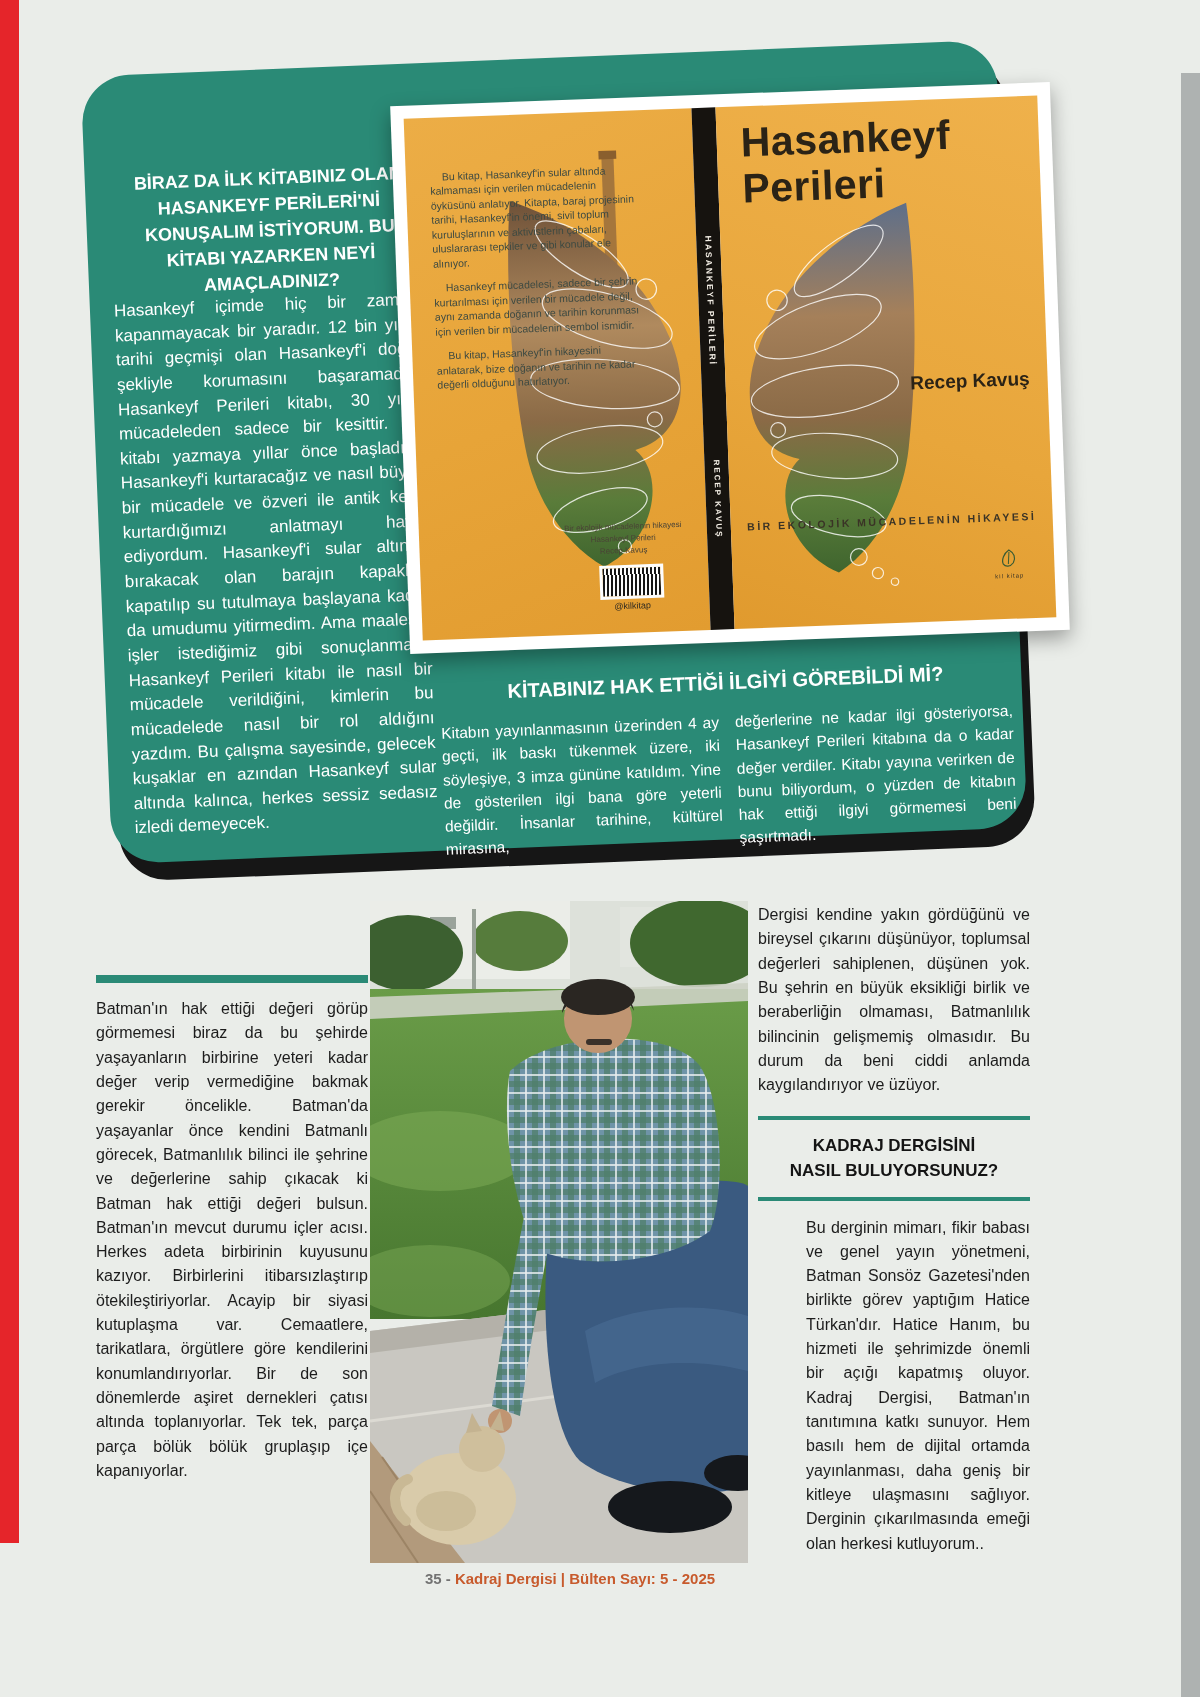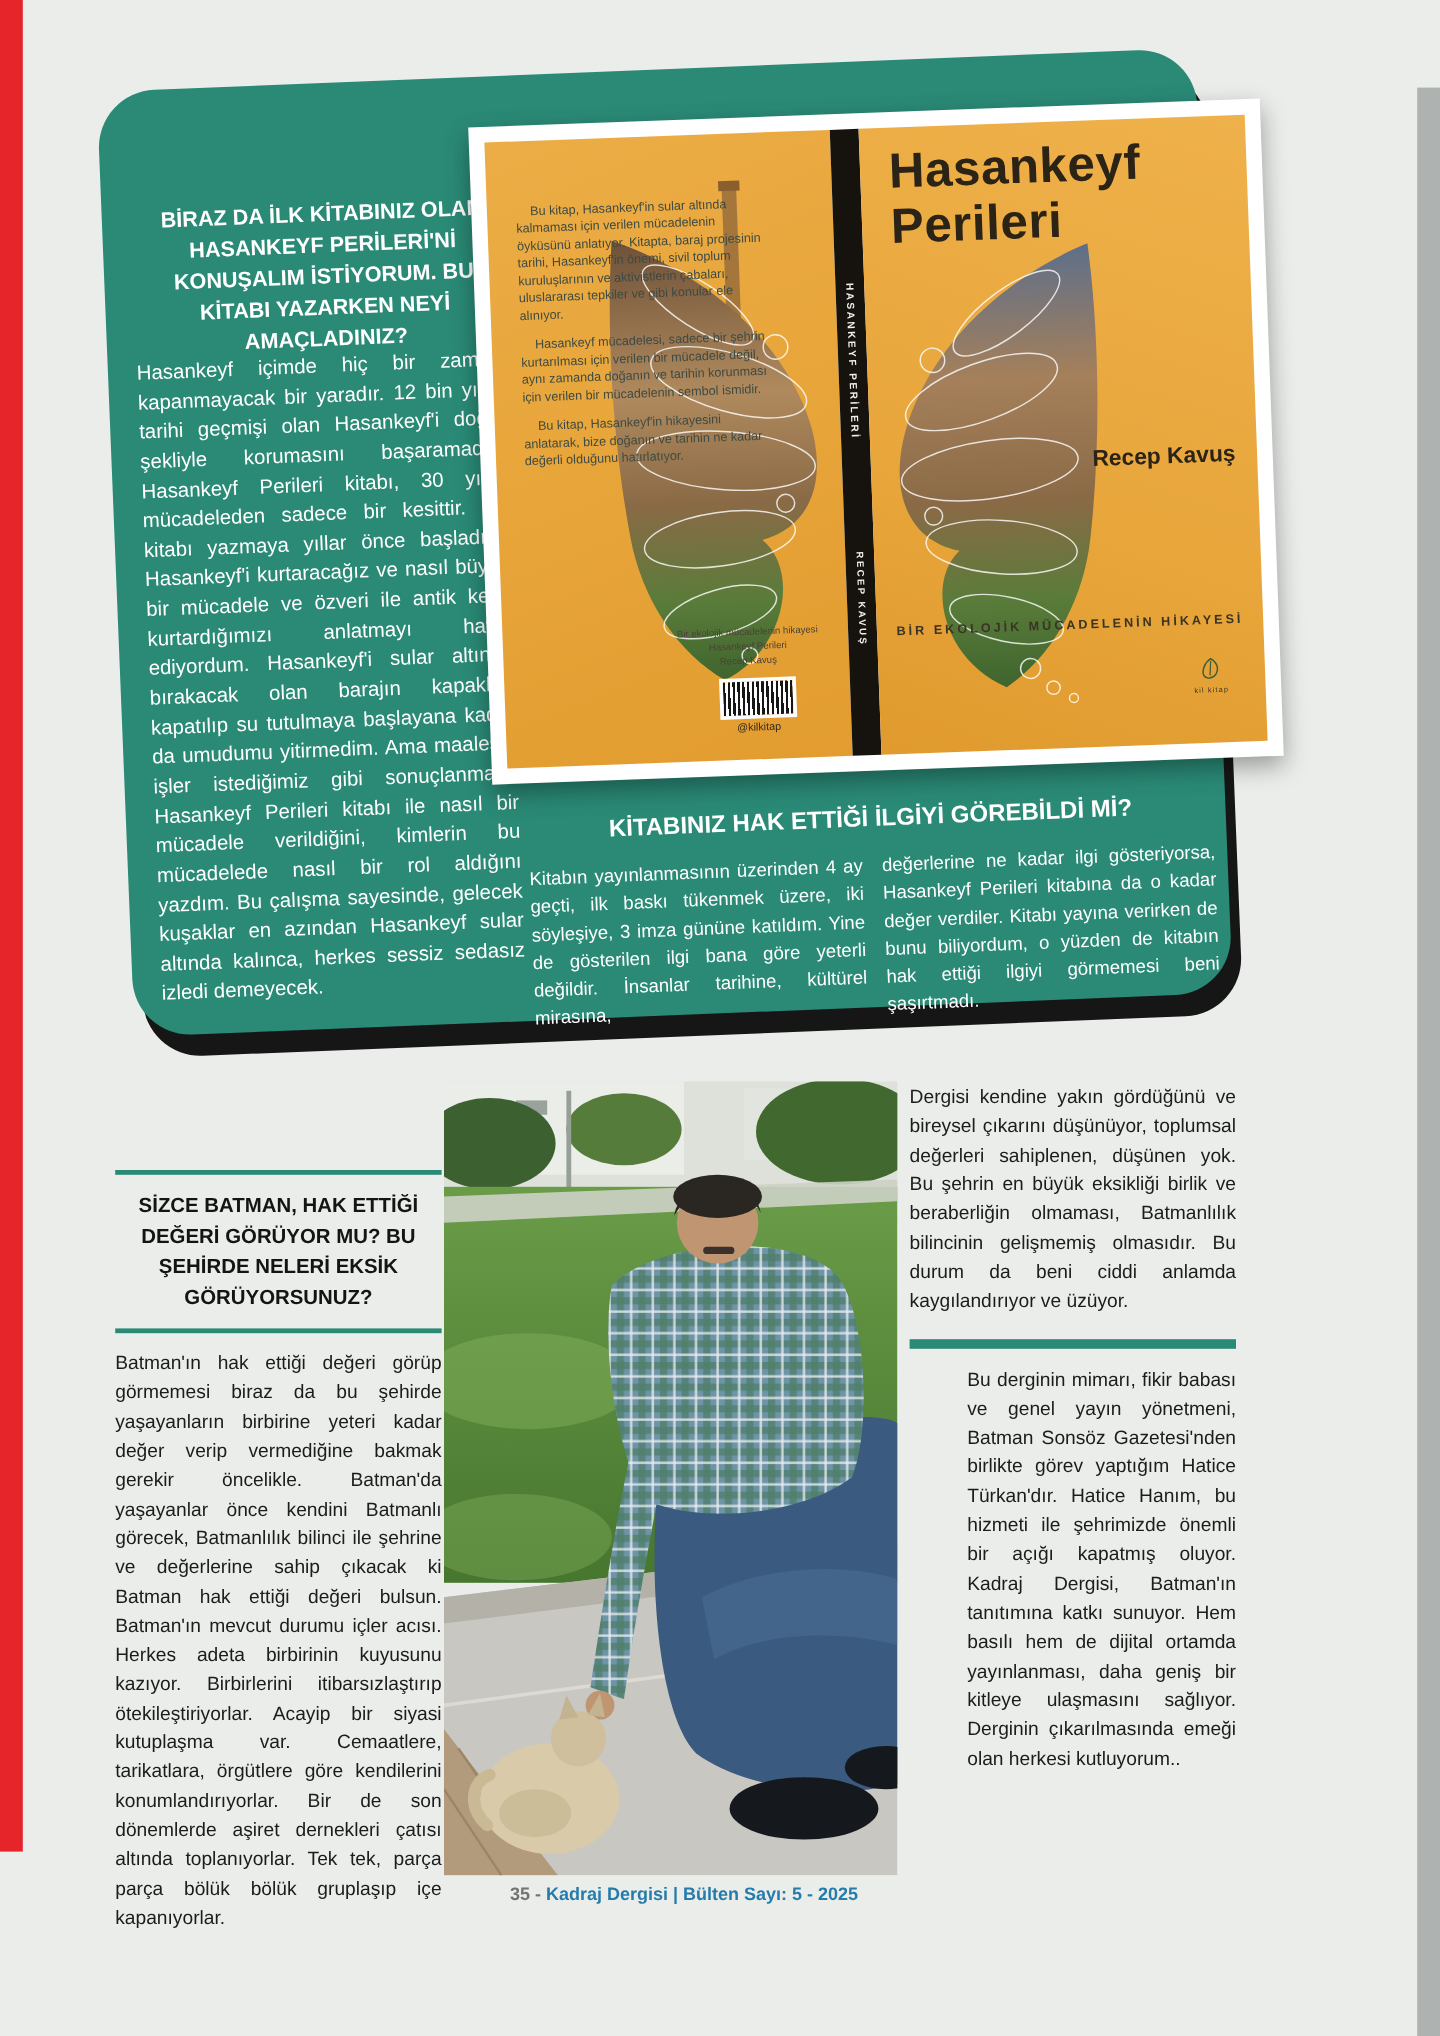--- a/index.html
+++ b/index.html
@@ -81,21 +81,21 @@
   .body-text{color:#1C1C1C;font-size:16px;line-height:1.52;text-align:justify;}
   .col-left .body-text{margin-top:14px;}
   .col-right .rule{margin-top:18px;}
   .col-right .body-text.after{margin-top:15px;margin-left:48px;}
 
   .photo{position:absolute;left:370px;top:901px;width:378px;height:662px;overflow:hidden;}
 
   
   .footer{position:absolute;left:90px;top:1570px;width:960px;text-align:center;font-size:15px;}
   .footer .page-num{color:#737373;font-weight:bold;}
-  .footer .issue{color:#0369a1;font-weight:bold;opacity:.85;}
+  .footer .issue{color:#c2410c;font-weight:bold;opacity:.85;}
 </style>
 </head>
 <body>
 
 <div class="red-bar"></div>
 <div class="gray-bar"></div>
 
 <div class="card">
   <div class="q1-heading">BİRAZ DA İLK KİTABINIZ OLAN HASANKEYF PERİLERİ'Nİ KONUŞALIM İSTİYORUM. BU KİTABI YAZARKEN NEYİ AMAÇLADINIZ?</div>
   <div class="q1-body">Hasankeyf içimde hiç bir zaman kapanmayacak bir yaradır. 12 bin yıllık tarihi geçmişi olan Hasankeyf'i doğal şekliyle korumasını başaramadık. Hasankeyf Perileri kitabı, 30 yıllık mücadeleden sadece bir kesittir. Bu kitabı yazmaya yıllar önce başladım, Hasankeyf'i kurtaracağız ve nasıl büyük bir mücadele ve özveri ile antik kenti kurtardığımızı anlatmayı hayal ediyordum. Hasankeyf'i sular altında bırakacak olan barajın kapakları kapatılıp su tutulmaya başlayana kadar da umudumu yitirmedim. Ama maalesef işler istediğimiz gibi sonuçlanmadı. Hasankeyf Perileri kitabı ile nasıl bir mücadele verildiğini, kimlerin bu mücadelede nasıl bir rol aldığını yazdım. Bu çalışma sayesinde, gelecek kuşaklar en azından Hasankeyf sular altında kalınca, herkes sessiz sedasız izledi demeyecek.</div>
@@ -197,21 +197,20 @@
           <path d="M10,3 L9,15" stroke="#3A5C34" stroke-width="1"></path>
         </svg>
         <div class="pub-logo-name">kil kitap</div>
       </div>
     </div>
   </div>
 </div>
 
 <div class="col-left">
   <div class="rule"></div>
-  <div class="q-heading">SİZCE BATMAN, HAK ETTİĞİ DEĞERİ GÖRÜYOR MU? BU ŞEHİRDE NELERİ EKSİK GÖRÜYORSUNUZ?</div>
   <div class="rule"></div>
   <div class="body-text">Batman'ın hak ettiği değeri görüp görmemesi biraz da bu şehirde yaşayanların birbirine yeteri kadar değer verip vermediğine bakmak gerekir öncelikle. Batman'da yaşayanlar önce kendini Batmanlı görecek, Batmanlılık bilinci ile şehrine ve değerlerine sahip çıkacak ki Batman hak ettiği değeri bulsun. Batman'ın mevcut durumu içler acısı. Herkes adeta birbirinin kuyusunu kazıyor. Birbirlerini itibarsızlaştırıp ötekileştiriyorlar. Acayip bir siyasi kutuplaşma var. Cemaatlere, tarikatlara, örgütlere göre kendilerini konumlandırıyorlar. Bir de son dönemlerde aşiret dernekleri çatısı altında toplanıyorlar. Tek tek, parça parça bölük bölük gruplaşıp içe kapanıyorlar.</div>
 </div>
 
 <div class="photo">
   <svg width="378" height="662" viewBox="0 0 378 662" preserveAspectRatio="none">
     <defs>
       <linearGradient id="grass" x1="0" y1="0" x2="0" y2="1">
         <stop offset="0" stop-color="#6A9C48"></stop>
           <stop offset="1" stop-color="#47762F"></stop>
@@ -269,20 +268,24 @@
     <polygon points="96,532 102,512 112,530" fill="#C4B391"></polygon>
     <polygon points="120,528 130,510 134,530" fill="#C4B391"></polygon>
     <path d="M36,620 C20,606 22,584 38,578" fill="none" stroke="#C9B995" stroke-width="10" stroke-linecap="round"></path>
     <ellipse cx="76" cy="610" rx="30" ry="20" fill="#C6B692" opacity="0.7"></ellipse>
   </svg>
 </div>
 
 <div class="col-right">
   <div class="body-text">Dergisi kendine yakın gördüğünü ve bireysel çıkarını düşünüyor, toplumsal değerleri sahiplenen, düşünen yok. Bu şehrin en büyük eksikliği birlik ve beraberliğin olmaması, Batmanlılık bilincinin gelişmemiş olmasıdır. Bu durum da beni ciddi anlamda kaygılandırıyor ve üzüyor.</div>
   <div class="rule"></div>
+  <div class="q-heading">
+    <div>KADRAJ DERGİSİNİ</div>
+    <div>NASIL BULUYORSUNUZ?</div>
+  </div>
   <div class="rule" style="margin-top:0;"></div>
   <div class="body-text after">Bu derginin mimarı, fikir babası ve genel yayın yönetmeni, Batman Sonsöz Gazetesi'nden birlikte görev yaptığım Hatice Türkan'dır. Hatice Hanım, bu hizmeti ile şehrimizde önemli bir açığı kapatmış oluyor. Kadraj Dergisi, Batman'ın tanıtımına katkı sunuyor. Hem basılı hem de dijital ortamda yayınlanması, daha geniş bir kitleye ulaşmasını sağlıyor. Derginin çıkarılmasında emeği olan herkesi kutluyorum..</div>
 </div>
 
 <div class="footer">
   <span class="page-num">35 -</span>
   <span class="issue">Kadraj Dergisi | Bülten Sayı: 5  -  2025</span>
 </div>
 
 </body></html>

